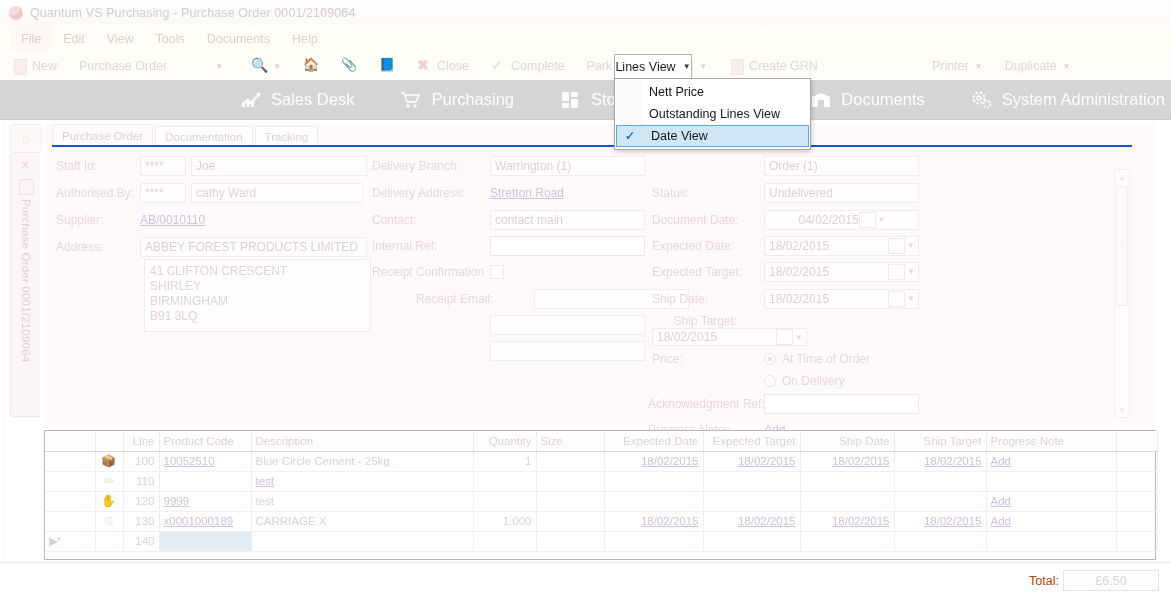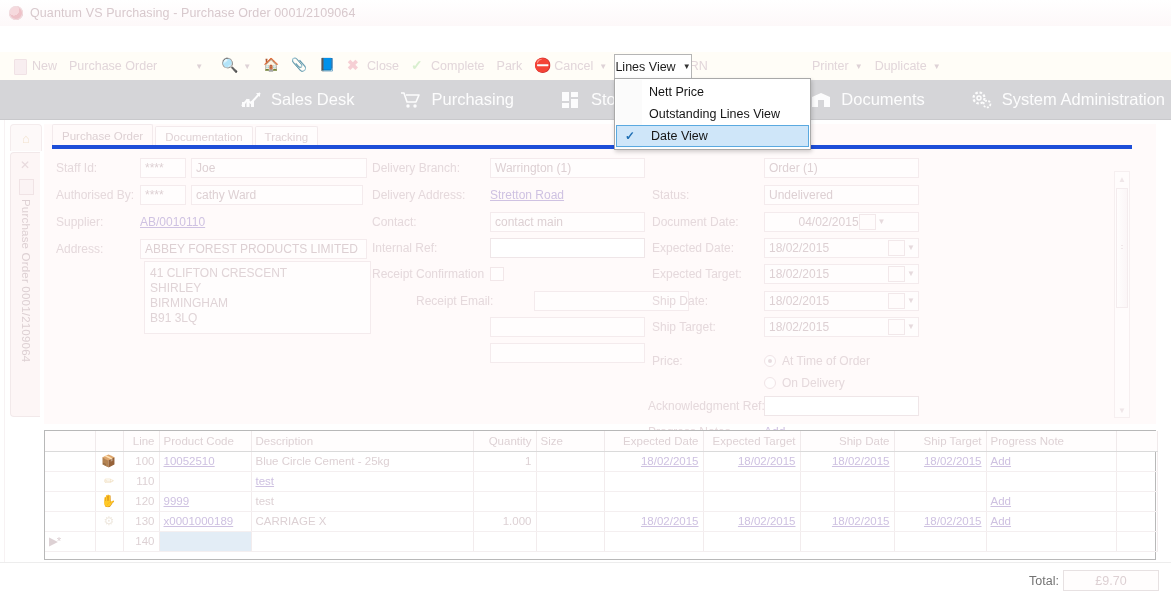--- a/index.html
+++ b/index.html
@@ -33,21 +33,21 @@
     background:#fffef6;
     display:flex;align-items:center;padding-left:10px;box-sizing:border-box;
   }
   .menubar .mi{padding:4px 11px;font-size:12.5px;color:#dcd0d4;}
   .menubar .mi.first{background:#fdf7f5;}
 
   
   .toolbar{
     position:absolute;left:0;top:52px;width:1171px;height:28px;
     background:#fffdf7;
-    display:flex;align-items:center;padding-left:7px;box-sizing:border-box;gap:2px;
+    display:flex;align-items:center;padding-left:7px;box-sizing:border-box;gap:12px;
   }
   .tb{display:flex;align-items:center;gap:4px;padding:0 5px;height:22px;
       font-size:12.5px;color:#e2d6da;white-space:nowrap;}
   .tb.sep{margin-left:6px;}
   .caret{font-size:8px;color:#ded2d6;margin-left:2px;}
   .ico{display:inline-block;width:16px;height:16px;position:relative;flex:none;}
 
   
   .ico-page{background:#f8eef0;border:1px solid #f0e2e5;border-radius:1px;width:11px;height:14px;}
   .ico-mag{color:#f0dfe3;font-size:14px;line-height:14px;}
@@ -113,21 +113,21 @@
     position:absolute;left:44px;top:124px;width:1112px;height:300px;
     background:#fffafa;
     box-sizing:border-box;
   }
   .tabs{position:absolute;left:8px;top:0;display:flex;align-items:flex-end;height:22px;}
   .tabx{height:20px;padding:0 9px;display:flex;align-items:center;font-size:11.5px;
     color:#e0d3d6;border:1px solid #f3eaec;border-bottom:none;background:#fffdfd;
     border-radius:2px 2px 0 0;margin-right:2px;box-sizing:border-box;}
   .tabx.active{background:#fffafa;color:#ddd0d3;height:22px;}
   .panelbody{position:absolute;left:8px;top:21px;right:24px;bottom:2px;
-    border-top:4px solid #1d4ed8;}
+    border-top:2px solid #1d4ed8;}
 
   .row{position:absolute;display:flex;align-items:center;height:21px;}
   .lbl{font-size:12px;color:#e5d9dc;white-space:nowrap;}
   .fld{background:#fffdfd;border:1px solid #f4ebed;box-sizing:border-box;height:20px;
        display:flex;align-items:center;padding-left:4px;font-size:12px;color:#ddd0d3;}
   .link{font-size:12px;color:#cfc2e2;text-decoration:underline;}
 
   .addrbox{position:absolute;background:#fffdfd;border:1px solid #f4ebed;box-sizing:border-box;
     padding:4px 5px;font-size:12px;color:#e0d4d7;line-height:15px;}
 
@@ -168,35 +168,43 @@
   }
   .ta-r{text-align:right;} .ta-c{text-align:center;} .ta-l{text-align:left;}
   td.sel{background:#e3edf6;}
   .glink{color:#cec1e1;text-decoration:underline;}
   .rowico{font-size:12px;line-height:12px;}
   .newrowmark{color:#e4dadc;font-size:9px;letter-spacing:-1px;}
 
   
   .totalbar{position:absolute;left:0;top:562px;width:1171px;height:37px;background:#ffffff;
     border-top:1px solid #ededed;}
-  .tot-lbl{position:absolute;right:112px;top:574px;font-size:12.5px;color:#737373;}
+  .tot-lbl{position:absolute;right:112px;top:574px;font-size:12.5px;color:#c2410c;}
   .tot-box{position:absolute;right:12px;top:570px;width:96px;height:21px;
     border:1px solid #e7e1e2;background:#fffdfd;box-sizing:border-box;
     display:flex;align-items:center;justify-content:center;font-size:12.5px;color:#ddd0d3;}
 </style>
 </head>
 <body>
 
 <div class="app">
 
   <div class="titlebar">
     <div class="app-icon"></div>
     <div class="tlabel">Quantum VS Purchasing -  Purchase Order 0001/2109064</div>
   </div>
 
+  <div class="menubar">
+    <div class="mi first">File</div>
+    <div class="mi">Edit</div>
+    <div class="mi">View</div>
+    <div class="mi">Tools</div>
+    <div class="mi">Documents</div>
+    <div class="mi">Help</div>
+  </div>
 
   <div class="toolbar">
     <div class="tb">
       <span class="ico">
           <span class="ico-page" style="display:block;margin:1px 0 0 2px;"></span>
         </span>
       <span>New</span>
     </div>
     <div class="tb">
       <span>Purchase Order</span>
@@ -449,21 +457,21 @@
       <div class="row" style="left:600px;top:141px;">
         <span class="lbl" style="width:112px;">Ship Date:</span>
         <span class="fld" style="width:155px;justify-content:space-between;padding-right:3px;">
           <span>18/02/2015</span>
           <span style="display:flex;align-items:center;">
             <span class="datebtn"></span>
             <span class="ddcaret">▼</span>
           </span>
         </span>
       </div>
-      <div class="row" style="left:600px;top:167px;">
+      <div class="row" style="left:600px;top:167px;flex-direction:column;">
         <span class="lbl" style="width:112px;">Ship Target:</span>
         <span class="fld" style="width:155px;justify-content:space-between;padding-right:3px;">
           <span>18/02/2015</span>
           <span style="display:flex;align-items:center;">
             <span class="datebtn"></span>
             <span class="ddcaret">▼</span>
           </span>
         </span>
       </div>
       <div class="row" style="left:600px;top:201px;">
@@ -608,21 +616,21 @@
           <td class="ta-r"></td>
           <td class="ta-l"></td>
           <td></td>
         </tr>
       </tbody>
     </table>
   </div>
 
   <div class="totalbar"></div>
   <div class="tot-lbl">Total:</div>
-  <div class="tot-box">£9.70</div>
+  <div class="tot-box">£6.50</div>
 
   <div class="dropdown">
     <div class="gutter"></div>
     <div class="dd-item">
       <span>Nett Price</span>
     </div>
     <div class="dd-item">
       <span>Outstanding Lines View</span>
     </div>
     <div class="dd-item sel">

